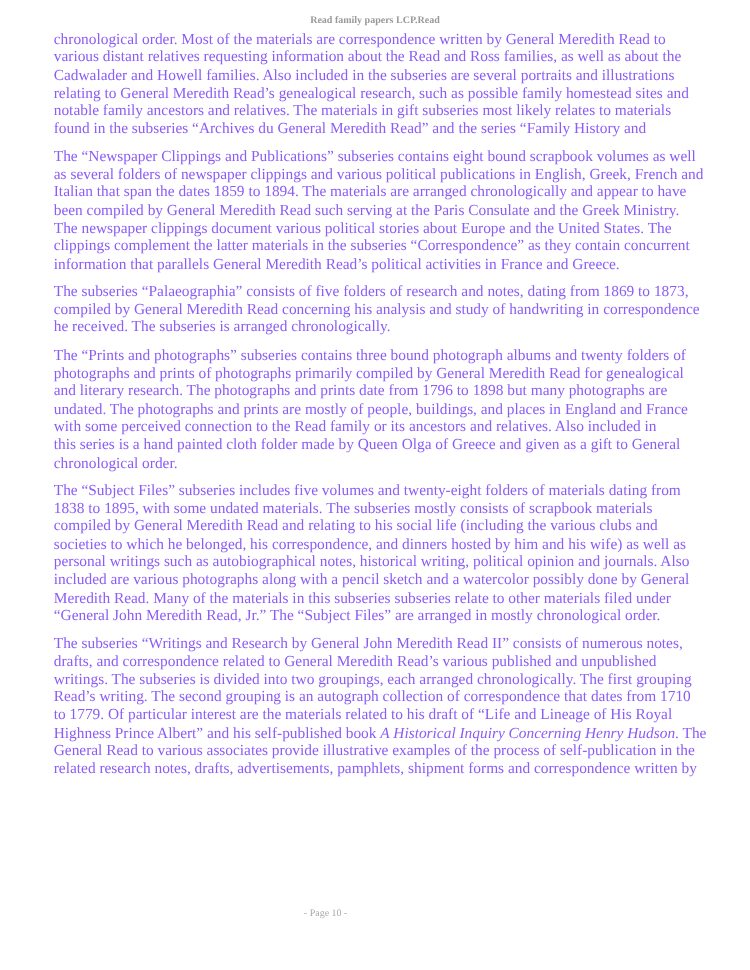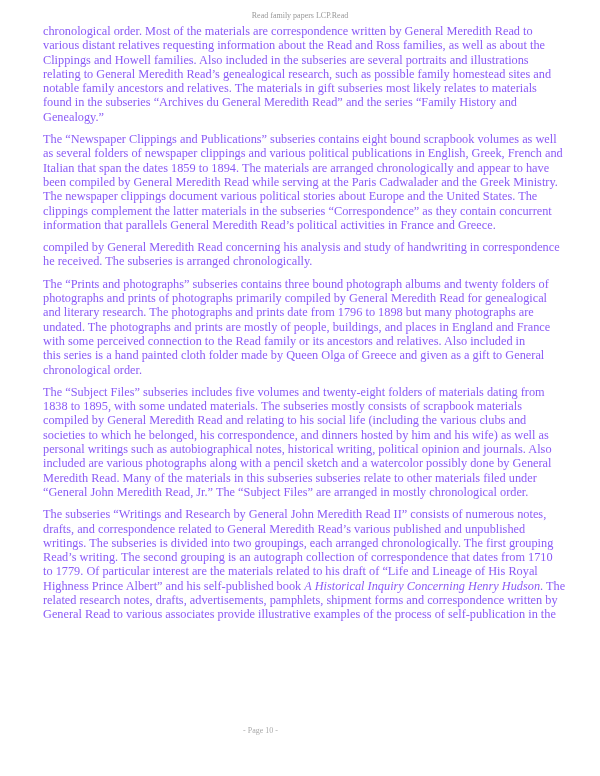--- a/index.html
+++ b/index.html
@@ -1,50 +1,50 @@
 <!DOCTYPE html>
 <html><head>
 <meta charset="utf-8">
 <style>
   html, body { margin:0; padding:0; background:#fff; }
   body { width:600px; height:776px; position:relative; overflow:hidden; }
   .header { position:absolute; top:11px; left:0; width:600px; text-align:center;
-    font-family:"Liberation Serif", serif; font-size:8px; color:#999; }
+    font-family:"Liberation Serif", serif; font-size:8px; color:#999;font-weight:bold; }
   .content { position:absolute; top:24px; left:43px; width:540px;
     font-family:"Liberation Serif", serif; font-size:12.3px; line-height:14.3px; color:#8b5cf6; }
   .content p { margin:0 0 8px 0; white-space:nowrap; }
   .footer { position:absolute; top:726px; left:0; width:521px; text-align:center;
     font-family:"Liberation Serif", serif; font-size:8px; color:#aaa; }
   .line { display:block; }
 </style>
 </head>
 <body>
 
 <div class="header">Read family papers  LCP.Read</div>
 
 <div class="content">
   <p>
     <span class="line">chronological order. Most of the materials are correspondence written by General Meredith Read to</span>
     <span class="line">various distant relatives requesting information about the Read and Ross families, as well as about the</span>
-    <span class="line">Clippings and Howell families. Also included in the subseries are several portraits and illustrations</span>
+    <span class="line">Cadwalader and Howell families. Also included in the subseries are several portraits and illustrations</span>
     <span class="line">relating to General Meredith Read’s genealogical research, such as possible family homestead sites and</span>
     <span class="line">notable family ancestors and relatives. The materials in gift subseries most likely relates to materials</span>
     <span class="line">found in the subseries “Archives du General Meredith Read” and the series “Family History and</span>
-    <span class="line">Genealogy.”</span>
   </p>
   <p>
     <span class="line">The “Newspaper Clippings and Publications” subseries contains eight bound scrapbook volumes as well</span>
     <span class="line">as several folders of newspaper clippings and various political publications in English, Greek, French and</span>
     <span class="line">Italian that span the dates 1859 to 1894. The materials are arranged chronologically and appear to have</span>
-    <span class="line">been compiled by General Meredith Read while serving at the Paris Cadwalader and the Greek Ministry.</span>
+    <span class="line">been compiled by General Meredith Read such serving at the Paris Consulate and the Greek Ministry.</span>
     <span class="line">The newspaper clippings document various political stories about Europe and the United States. The</span>
     <span class="line">clippings complement the latter materials in the subseries “Correspondence” as they contain concurrent</span>
     <span class="line">information that parallels General Meredith Read’s political activities in France and Greece.</span>
   </p>
   <p>
+    <span class="line">The subseries “Palaeographia” consists of five folders of research and notes, dating from 1869 to 1873,</span>
     <span class="line">compiled by General Meredith Read concerning his analysis and study of handwriting in correspondence</span>
     <span class="line">he received. The subseries is arranged chronologically.</span>
   </p>
   <p>
     <span class="line">The “Prints and photographs” subseries contains three bound photograph albums and twenty folders of</span>
     <span class="line">photographs and prints of photographs primarily compiled by General Meredith Read for genealogical</span>
     <span class="line">and literary research. The photographs and prints date from 1796 to 1898 but many photographs are</span>
     <span class="line">undated. The photographs and prints are mostly of people, buildings, and places in England and France</span>
     <span class="line">with some perceived connection to the Read family or its ancestors and relatives. Also included in</span>
     <span class="line">this series is a hand painted cloth folder made by Queen Olga of Greece and given as a gift to General</span>
@@ -60,18 +60,18 @@
     <span class="line">Meredith Read. Many of the materials in this subseries subseries relate to other materials filed under</span>
     <span class="line">“General John Meredith Read, Jr.” The “Subject Files” are arranged in mostly chronological order.</span>
   </p>
   <p>
     <span class="line">The subseries “Writings and Research by General John Meredith Read II” consists of numerous notes,</span>
     <span class="line">drafts, and correspondence related to General Meredith Read’s various published and unpublished</span>
     <span class="line">writings. The subseries is divided into two groupings, each arranged chronologically. The first grouping</span>
     <span class="line">Read’s writing. The second grouping is an autograph collection of correspondence that dates from 1710</span>
     <span class="line">to 1779. Of particular interest are the materials related to his draft of “Life and Lineage of His Royal</span>
     <span class="line"><span>Highness Prince Albert” and his self-published book </span><i>A Historical Inquiry Concerning Henry Hudson</i><span>. The</span></span>
+    <span class="line">General Read to various associates provide illustrative examples of the process of self-publication in the</span>
     <span class="line">related research notes, drafts, advertisements, pamphlets, shipment forms and correspondence written by</span>
-    <span class="line">General Read to various associates provide illustrative examples of the process of self-publication in the</span>
   </p>
 </div>
 
 <div class="footer">- Page 10 -</div>
 
 </body></html>

